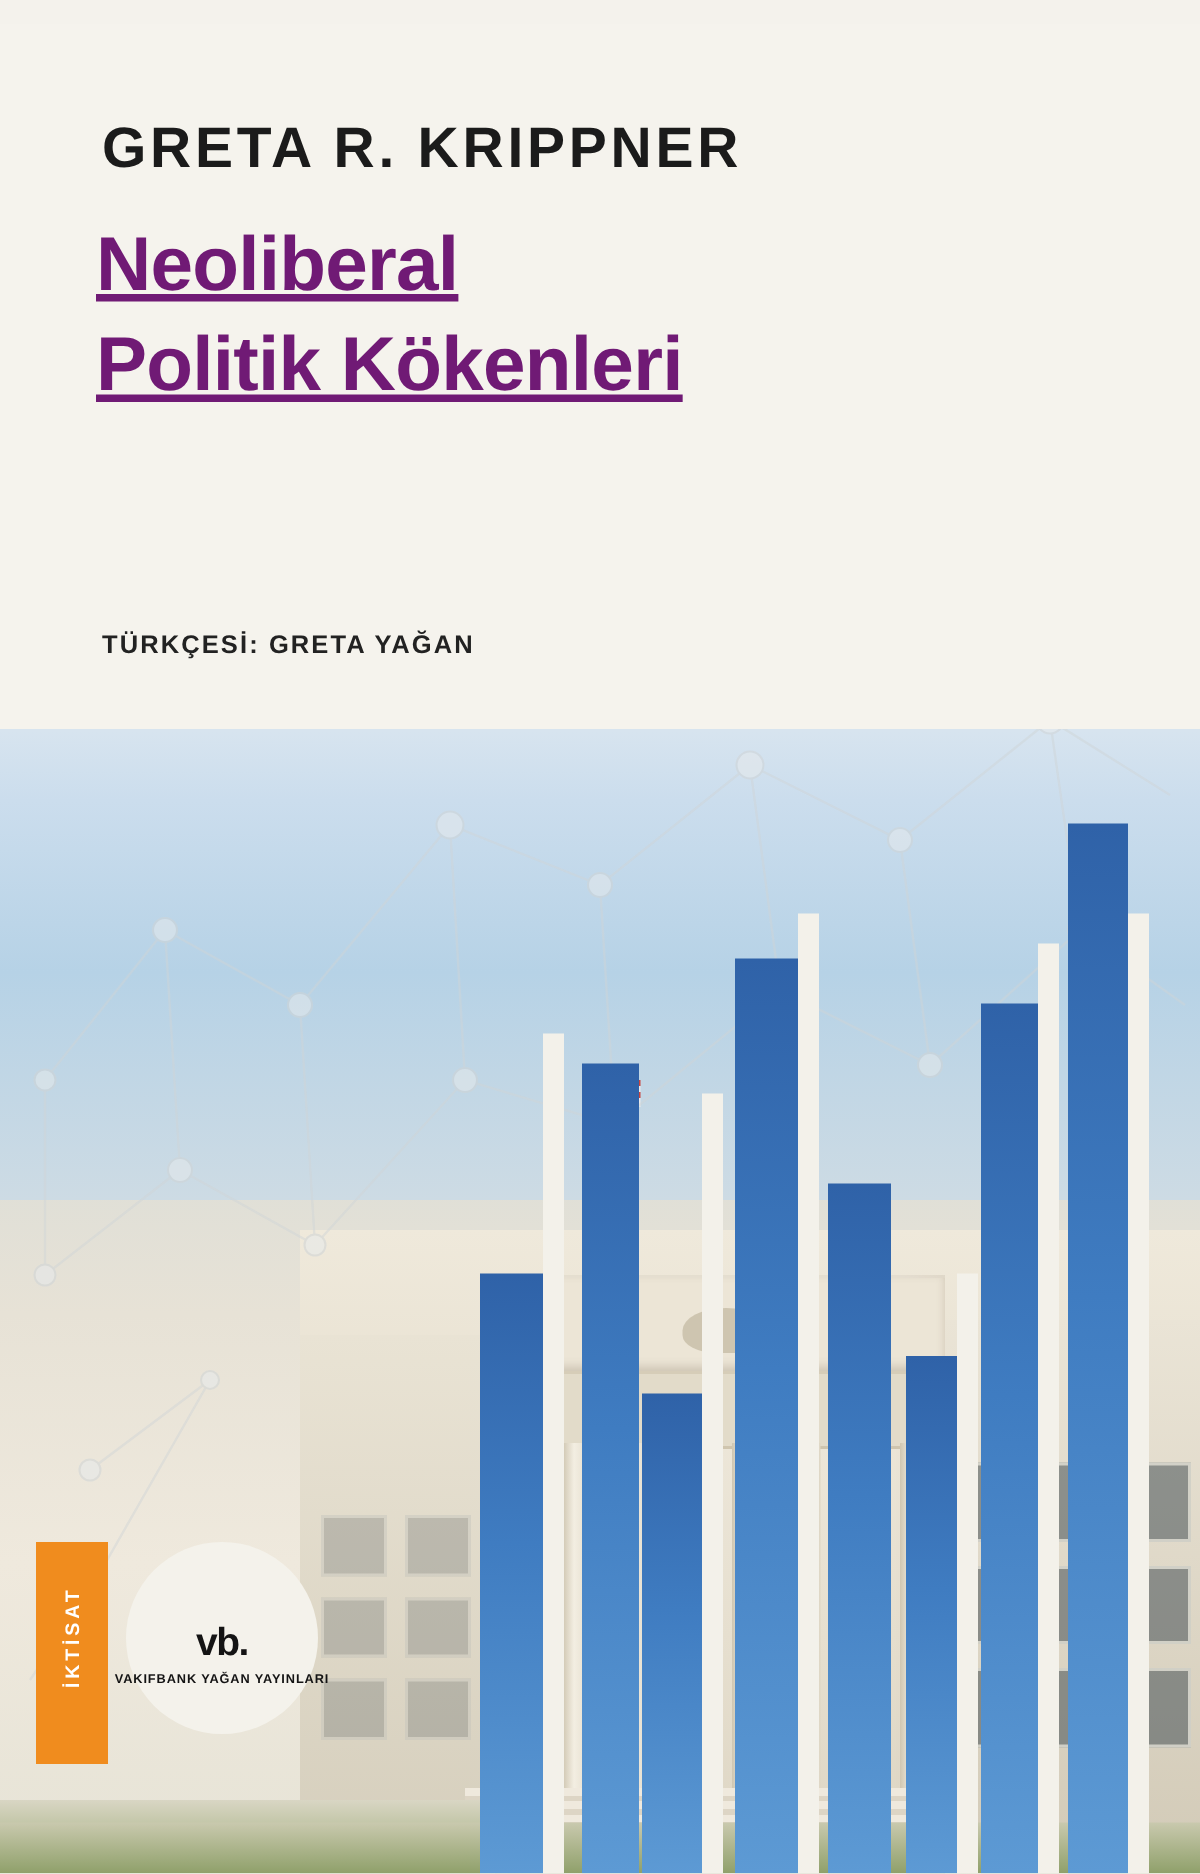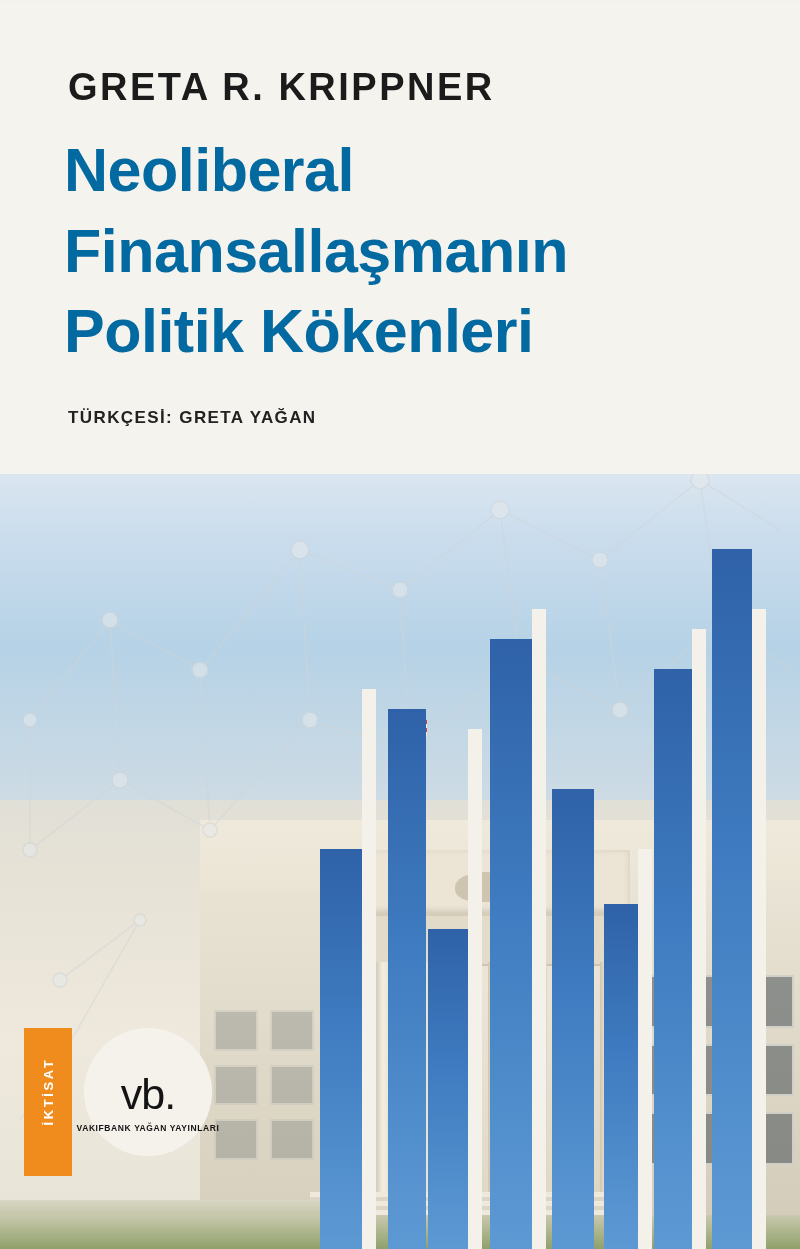--- a/index.html
+++ b/index.html
@@ -12,21 +12,21 @@
     width: 800px;
     height: 1249px;
     overflow: hidden;
     background: #f4f2ec;
     font-family: "Liberation Sans", sans-serif;
   }
 
   
   .top-area {
     position: absolute;
-    left: 0; top: 4px;
+    left: 0; top: 16px;
     width: 800px;
     height: 470px;
     background: #f5f3ed;
     z-index: 6;
   }
 
   .author {
     position: absolute;
     left: 68px;
     top: 62px;
@@ -35,25 +35,26 @@
     letter-spacing: 2.5px;
     color: #1b1b1b;
     white-space: nowrap;
   }
 
   .title {
     position: absolute;
     left: 64px;
     top: 126px;
     width: 700px;
-    font-size: 61px;
+    font-size: 51px;
     font-weight: bold;
     line-height: 1.32;
-    color: #0369a1;
+    color: #701a75;
     letter-spacing: -0.5px;
+    text-decoration: underline;
   }
   .title .line { display: block; }
 
   .translator {
     position: absolute;
     left: 68px;
     top: 404px;
     font-size: 17px;
     font-weight: bold;
     letter-spacing: 1.4px;
@@ -275,22 +276,22 @@
     height: 128px;
     background: #f4f2eb;
     border-radius: 50%;
     z-index: 20;
     display: flex;
     flex-direction: column;
     align-items: center;
     justify-content: center;
   }
   .badge-mark {
-    font-size: 43px;
-    font-weight: normal;
+    font-size: 26px;
+    font-weight: bold;
     color: #141414;
     letter-spacing: -1px;
     line-height: 1;
     margin-top: 21px;
   }
   .badge-sub {
     margin-top: 7px;
     font-size: 8.5px;
     font-weight: bold;
     letter-spacing: .6px;
@@ -436,21 +437,20 @@
       <div class="bar" style="left:712px;width:40px;height:700px;"></div>
       <div class="bar white" style="left:752px;width:14px;height:640px;"></div>
       <div class="bar" style="left:388px;width:38px;height:540px;"></div>
     </div>
   </div>
 
   <div class="top-area">
     <div class="author">GRETA R. KRIPPNER</div>
     <div class="title">
       <span class="line">Neoliberal</span>
-      <span class="line">Finansallaşmanın</span>
       <span class="line">Politik Kökenleri</span>
     </div>
     <div class="translator">TÜRKÇESİ: GRETA YAĞAN</div>
   </div>
 
   <div class="category-strip">
     <div class="category-text">İKTİSAT</div>
   </div>
 
   <div class="badge">

